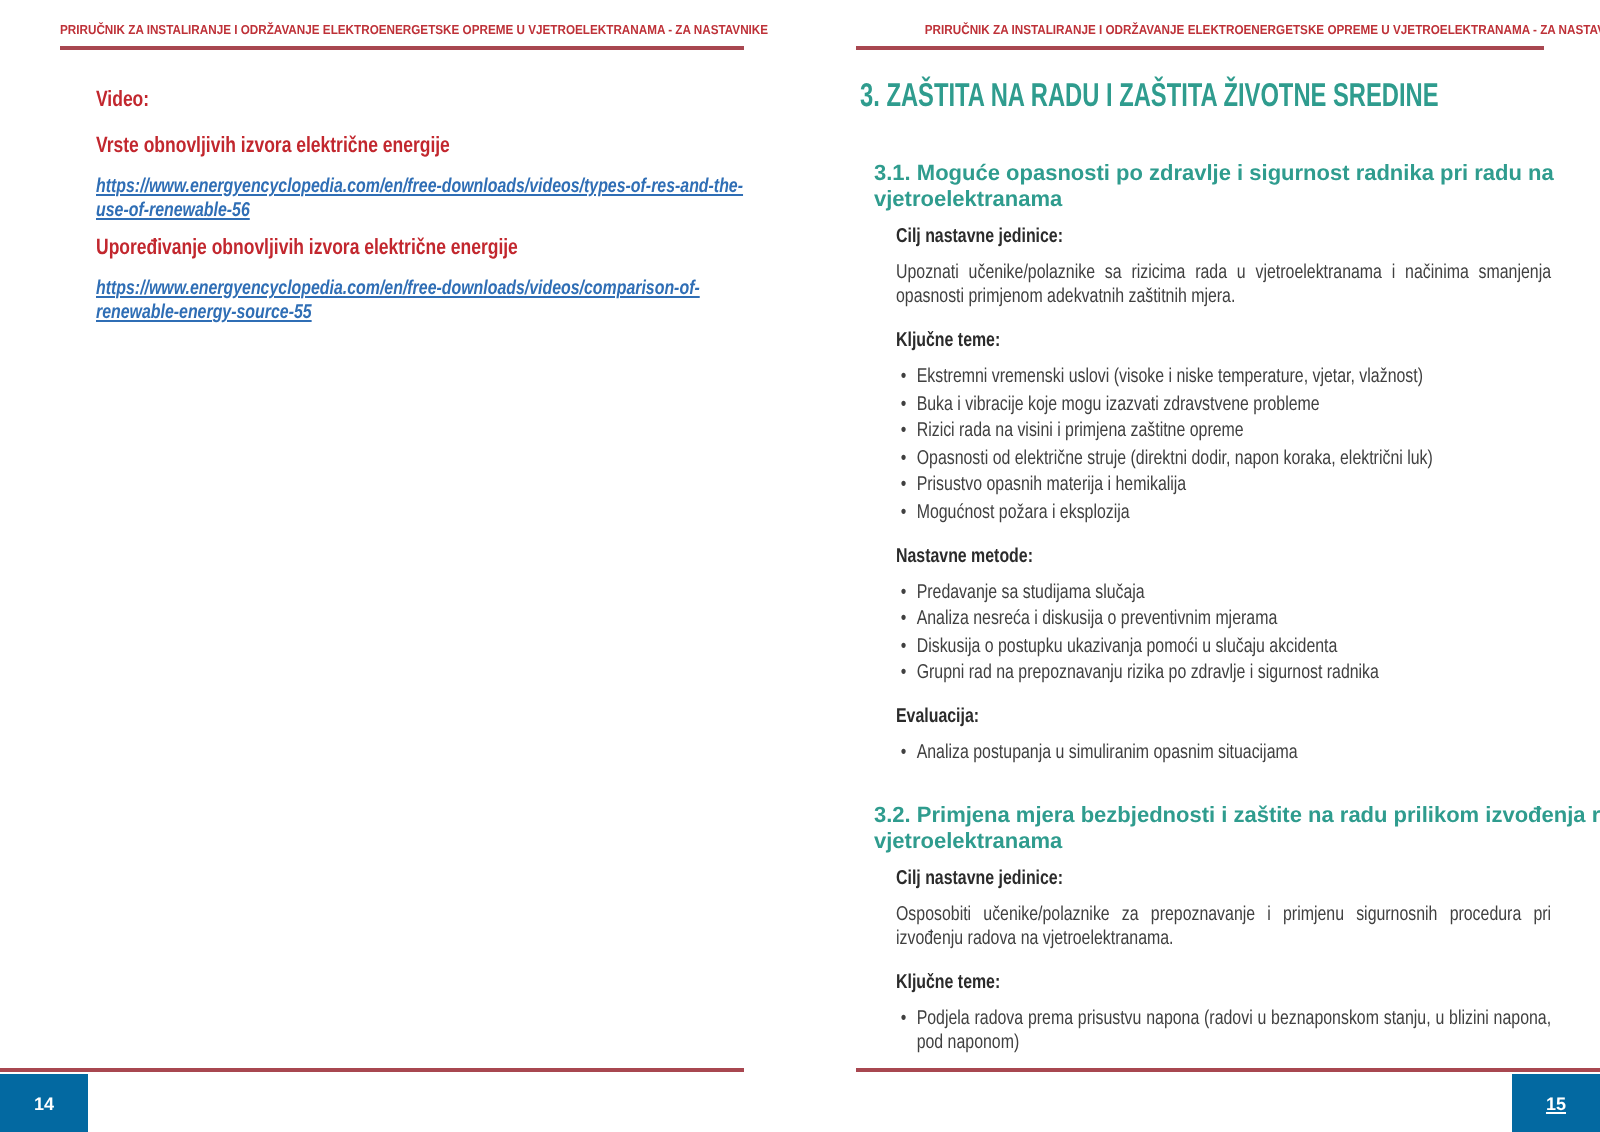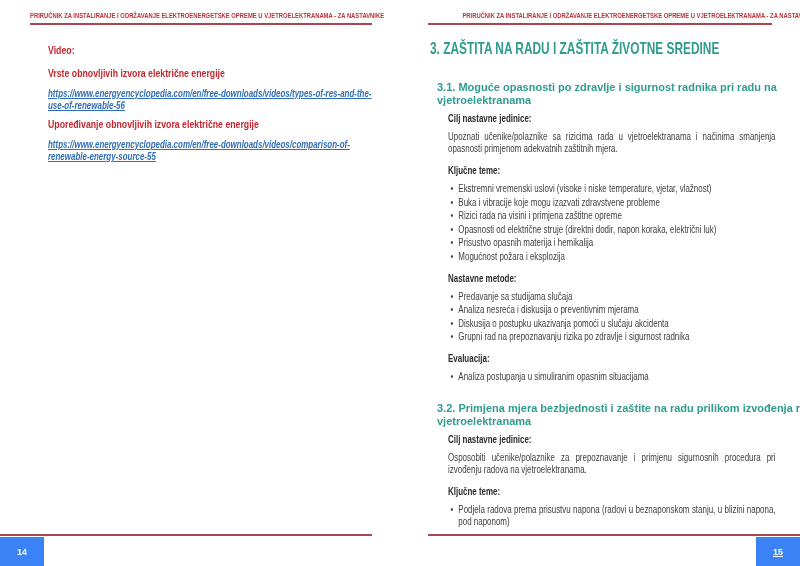--- a/index.html
+++ b/index.html
@@ -77,21 +77,21 @@
     color: #404040; font-size: 10px;
   }
   ul.bullets.justify li { text-align: justify; line-height: 11.5px; }
 
   
   .bottom-rule { position: absolute; top: 534px; height: 1.5px; background: #A84750; }
   .bottom-rule.bl { left: 0; width: 372px; }
   .bottom-rule.br { left: 28px; width: 372px; }
   .page-number-box {
     position: absolute; top: 537px; width: 44px; height: 29px;
-    background: #3b82f6; color: #ffffff;
+    background: #0369a1; color: #ffffff;
     font-size: 9px; font-weight: bold;
     display: flex; align-items: center; justify-content: center;
   }
   .page-number-box.nl { left: 0; }
   .page-number-box.nr { right: 0; text-decoration: underline; }
 </style>
 </head>
 <body>
 
 <div class="spread">

